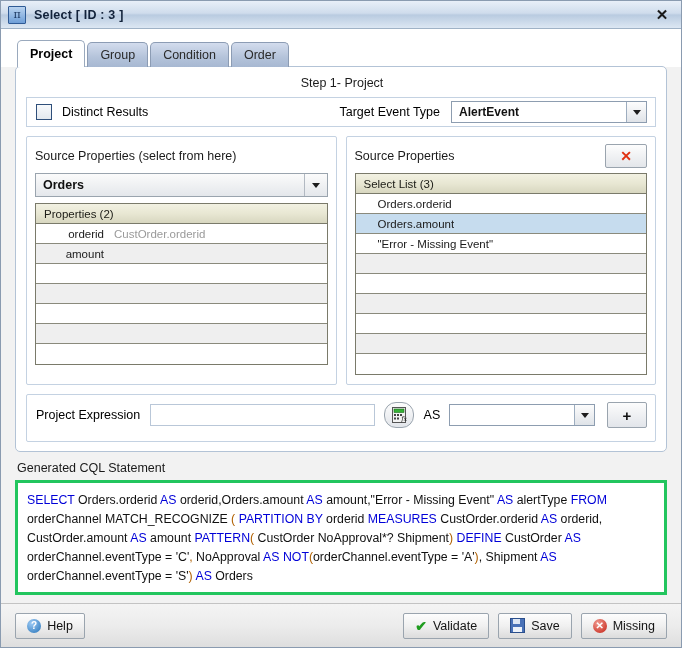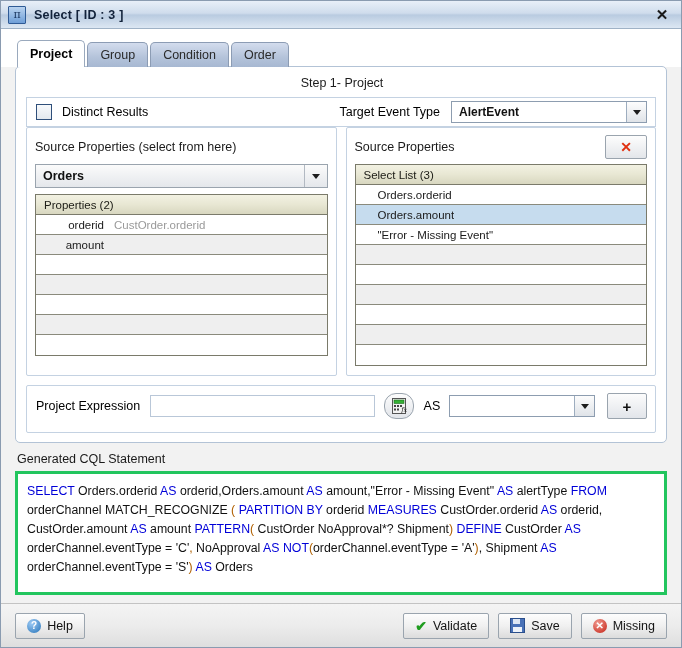--- a/index.html
+++ b/index.html
@@ -192,20 +192,21 @@
     width: 0; height: 0;
     border-left: 4px solid transparent;
     border-right: 4px solid transparent;
     border-top: 5px solid #1d1d1d;
   }
   .combo-target { width: 196px; }
 
   
   .lists-row {
     display: flex;
+    margin-top: 9px;
     gap: 9px;
   }
   .list-panel {
     flex: 1 1 50%;
     border: 1px solid #c4d2e2;
     border-radius: 2px;
     background: #ffffff;
     box-sizing: border-box;
     padding: 7px 8px 9px 8px;
     min-width: 0;

